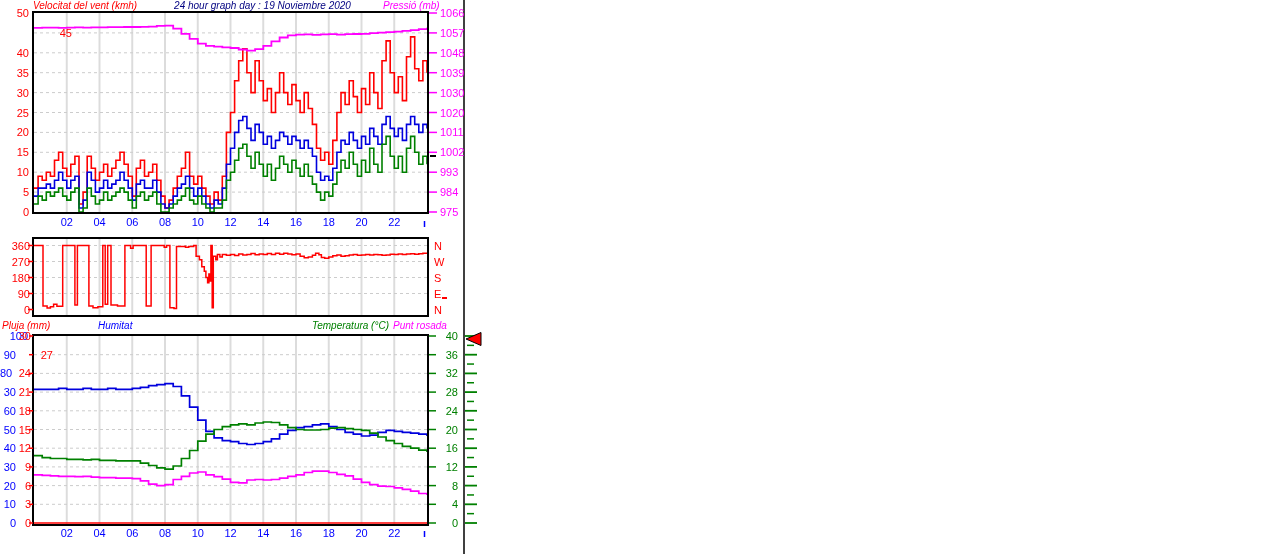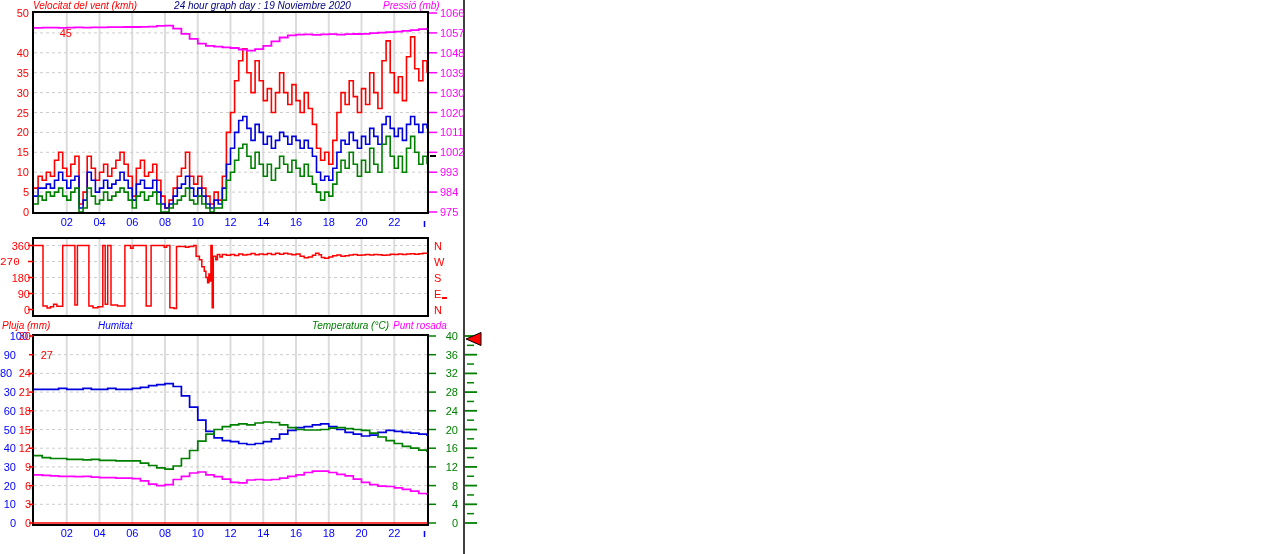--- a/index.html
+++ b/index.html
@@ -190,21 +190,21 @@
     <div class="tick" style="left: 187.75px; top: 216px; width: 20px; text-align: center; color: rgb(0, 0, 255);">10</div>
     <div class="tick" style="left: 220.5px; top: 216px; width: 20px; text-align: center; color: rgb(0, 0, 255);">12</div>
     <div class="tick" style="left: 253.25px; top: 216px; width: 20px; text-align: center; color: rgb(0, 0, 255);">14</div>
     <div class="tick" style="left: 286px; top: 216px; width: 20px; text-align: center; color: rgb(0, 0, 255);">16</div>
     <div class="tick" style="left: 318.75px; top: 216px; width: 20px; text-align: center; color: rgb(0, 0, 255);">18</div>
     <div class="tick" style="left: 351.5px; top: 216px; width: 20px; text-align: center; color: rgb(0, 0, 255);">20</div>
     <div class="tick" style="left: 384.25px; top: 216px; width: 20px; text-align: center; color: rgb(0, 0, 255);">22</div>
     <div class="tick" style="left: 0px; top: 303.5px; width: 30px; text-align: right; color: rgb(255, 0, 0);">0</div>
     <div class="tick" style="left: 0px; top: 287.5px; width: 30px; text-align: right; color: rgb(255, 0, 0);">90</div>
     <div class="tick" style="left: 0px; top: 271.5px; width: 30px; text-align: right; color: rgb(255, 0, 0);">180</div>
-    <div class="tick" style="left: 0px; top: 255.5px; width: 30px; color: rgb(255, 0, 0); font-family: Liberation Mono, monospace;">270</div>
+    <div class="tick" style="left: 0px; top: 255.5px; width: 30px; text-align: right; color: rgb(255, 0, 0);">270</div>
     <div class="tick" style="left: 0px; top: 239.5px; width: 30px; text-align: right; color: rgb(255, 0, 0);">360</div>
     <div class="tick" style="left: 434px; top: 239.5px; color: rgb(255, 0, 0);">N</div>
     <div class="tick" style="left: 434px; top: 255.5px; color: rgb(255, 0, 0);">W</div>
     <div class="tick" style="left: 434px; top: 271.5px; color: rgb(255, 0, 0);">S</div>
     <div class="tick" style="left: 434px; top: 287.5px; color: rgb(255, 0, 0);">E</div>
     <div class="tick" style="left: 434px; top: 303.5px; color: rgb(255, 0, 0);">N</div>
     <div class="tick" style="left: 0px; top: 517px; width: 16px; text-align: right; color: rgb(0, 0, 255);">0</div>
     <div class="tick" style="left: 0px; top: 498.3px; width: 16px; text-align: right; color: rgb(0, 0, 255);">10</div>
     <div class="tick" style="left: 0px; top: 479.6px; width: 16px; text-align: right; color: rgb(0, 0, 255);">20</div>
     <div class="tick" style="left: 0px; top: 460.9px; width: 16px; text-align: right; color: rgb(0, 0, 255);">30</div>

